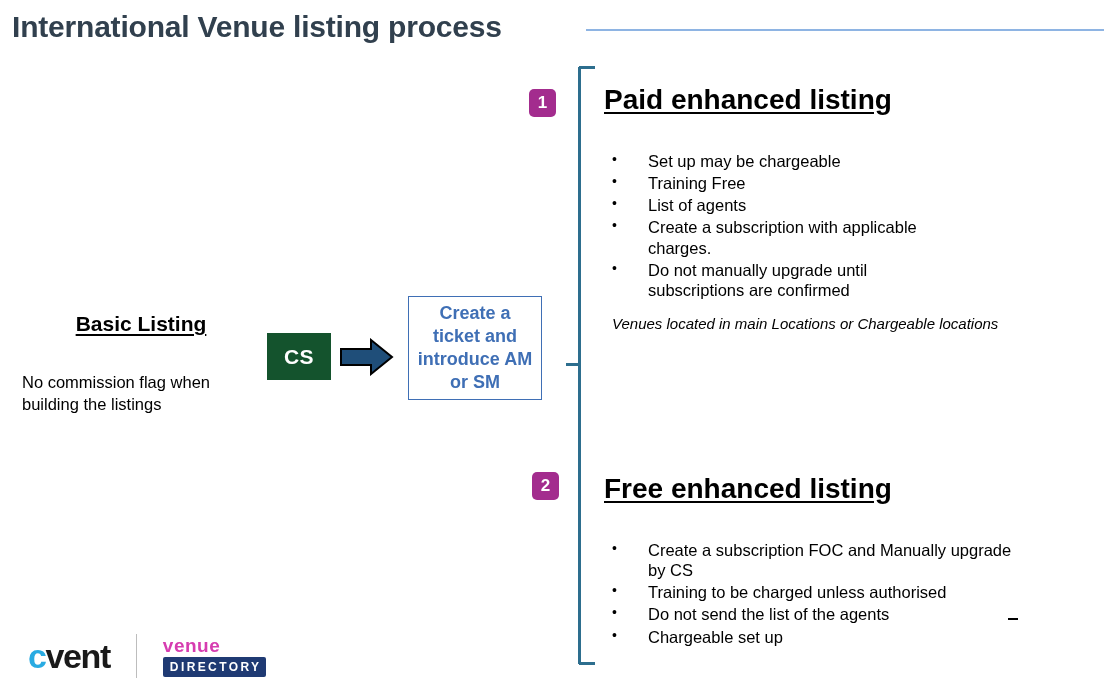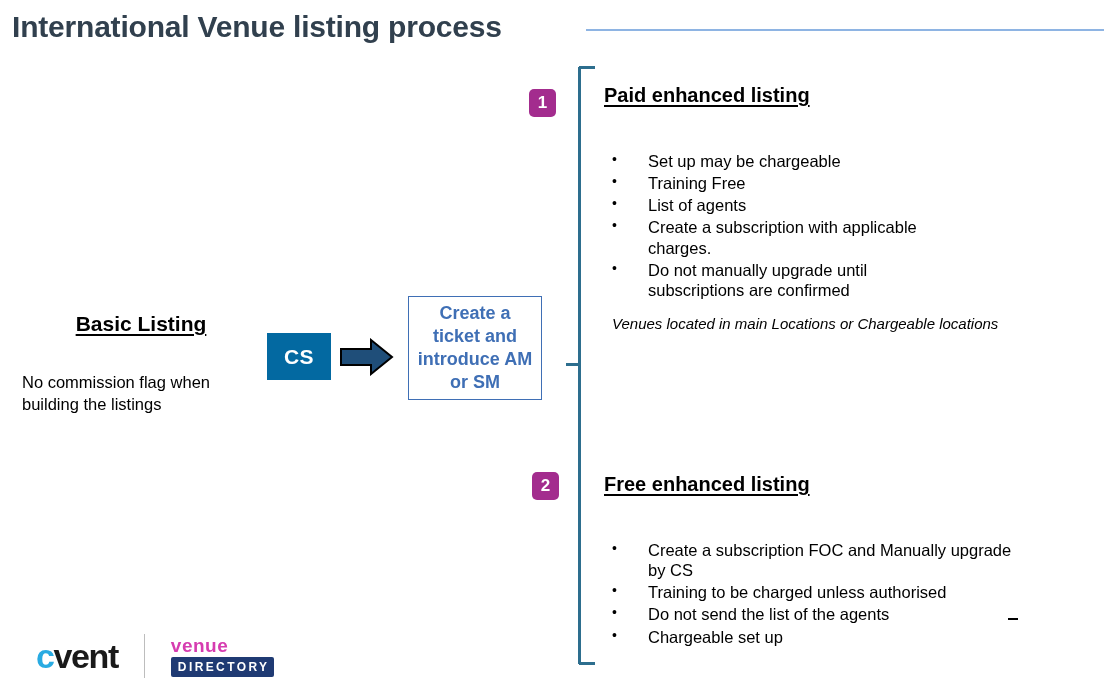--- a/index.html
+++ b/index.html
@@ -65,21 +65,21 @@
     color: #000;
   }
 
   
   #cs-box {
     position: absolute;
     left: 267px;
     top: 333px;
     width: 64px;
     height: 47px;
-    background: #0369a1;
+    background: #14532d;
     color: #ffffff;
     font-size: 21px;
     font-weight: bold;
     display: flex;
     align-items: center;
     justify-content: center;
     letter-spacing: 0.5px;
   }
 
   
@@ -134,21 +134,21 @@
     display: flex;
     align-items: center;
     justify-content: center;
   }
   #badge-1 { left: 529px; top: 89px; }
   #badge-2 { left: 532px; top: 472px; }
 
   
   .branch-heading {
     position: absolute;
-    font-size: 20px;
+    font-size: 28px;
     font-weight: bold;
     text-decoration: underline;
     text-underline-offset: 3px;
     color: #000;
     white-space: nowrap;
   }
   #paid-heading { left: 604px; top: 84px; }
   #free-heading { left: 604px; top: 473px; }
 
   .bullet-list {
@@ -196,21 +196,20 @@
   }
 
   
   #footer-logos {
     position: absolute;
     left: 28px;
     top: 630px;
     height: 52px;
     display: flex;
     align-items: center;
-    margin-left: 8px;
   }
   #cvent-logo {
     font-size: 34px;
     font-weight: bold;
     letter-spacing: -1.4px;
     line-height: 1;
   }
   #cvent-logo .c { color: #29abe2; }
   #cvent-logo .vent { color: #1a1a1a; }
   #logo-divider {

